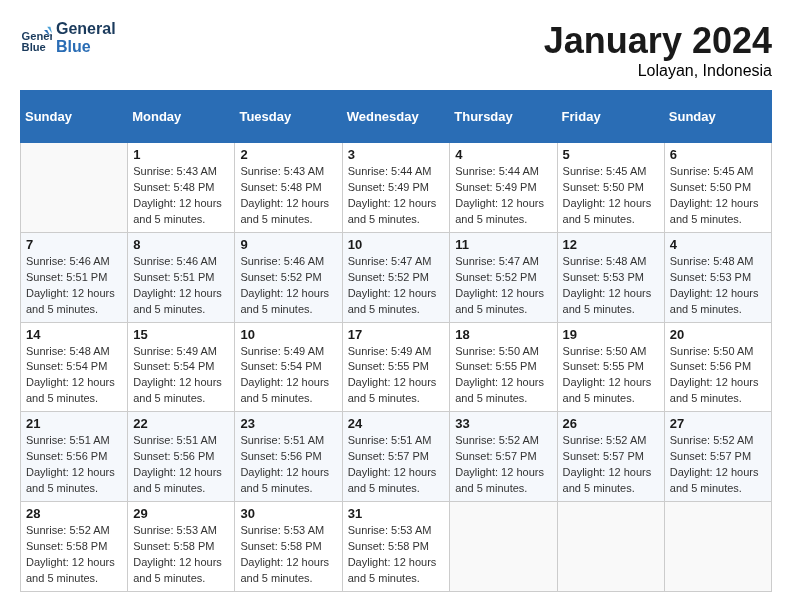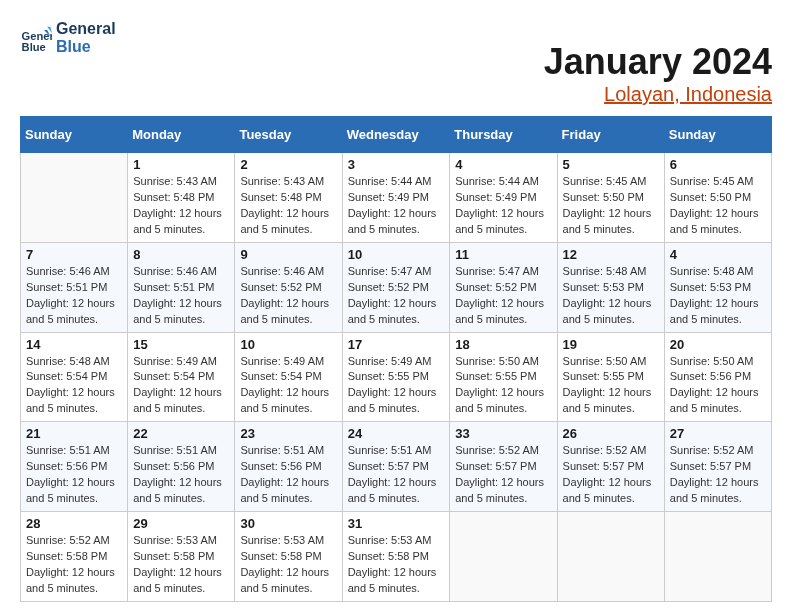--- a/index.html
+++ b/index.html
@@ -25,36 +25,34 @@
       width: 32px;
       height: 32px;
     }
     .title-block {
       text-align: right;
     }
     .month-title {
       font-size: 36px;
       font-weight: bold;
       color: #1a1a1a;
-      margin-top: 21px;
     }
     .location {
-      font-size: 20px;
-      color: #c2410c;
-      text-decoration: underline;
+      font-size: 16px;
+      color: #000000;
     }
     table {
       width: 100%;
       border-collapse: collapse;
       font-size: 11px;
     }
     thead tr th {
       background-color: #2a6db5;
       color: #fff;
-      padding: 10px 4px;
+      padding: 18px 4px;
       text-align: left;
       font-size: 13px;
       font-weight: bold;
       border: 1px solid #2a6db5;
     }
     tbody tr td {
       border: 1px solid #ccc;
       vertical-align: top;
       padding: 4px 5px;
       height: 80px;

